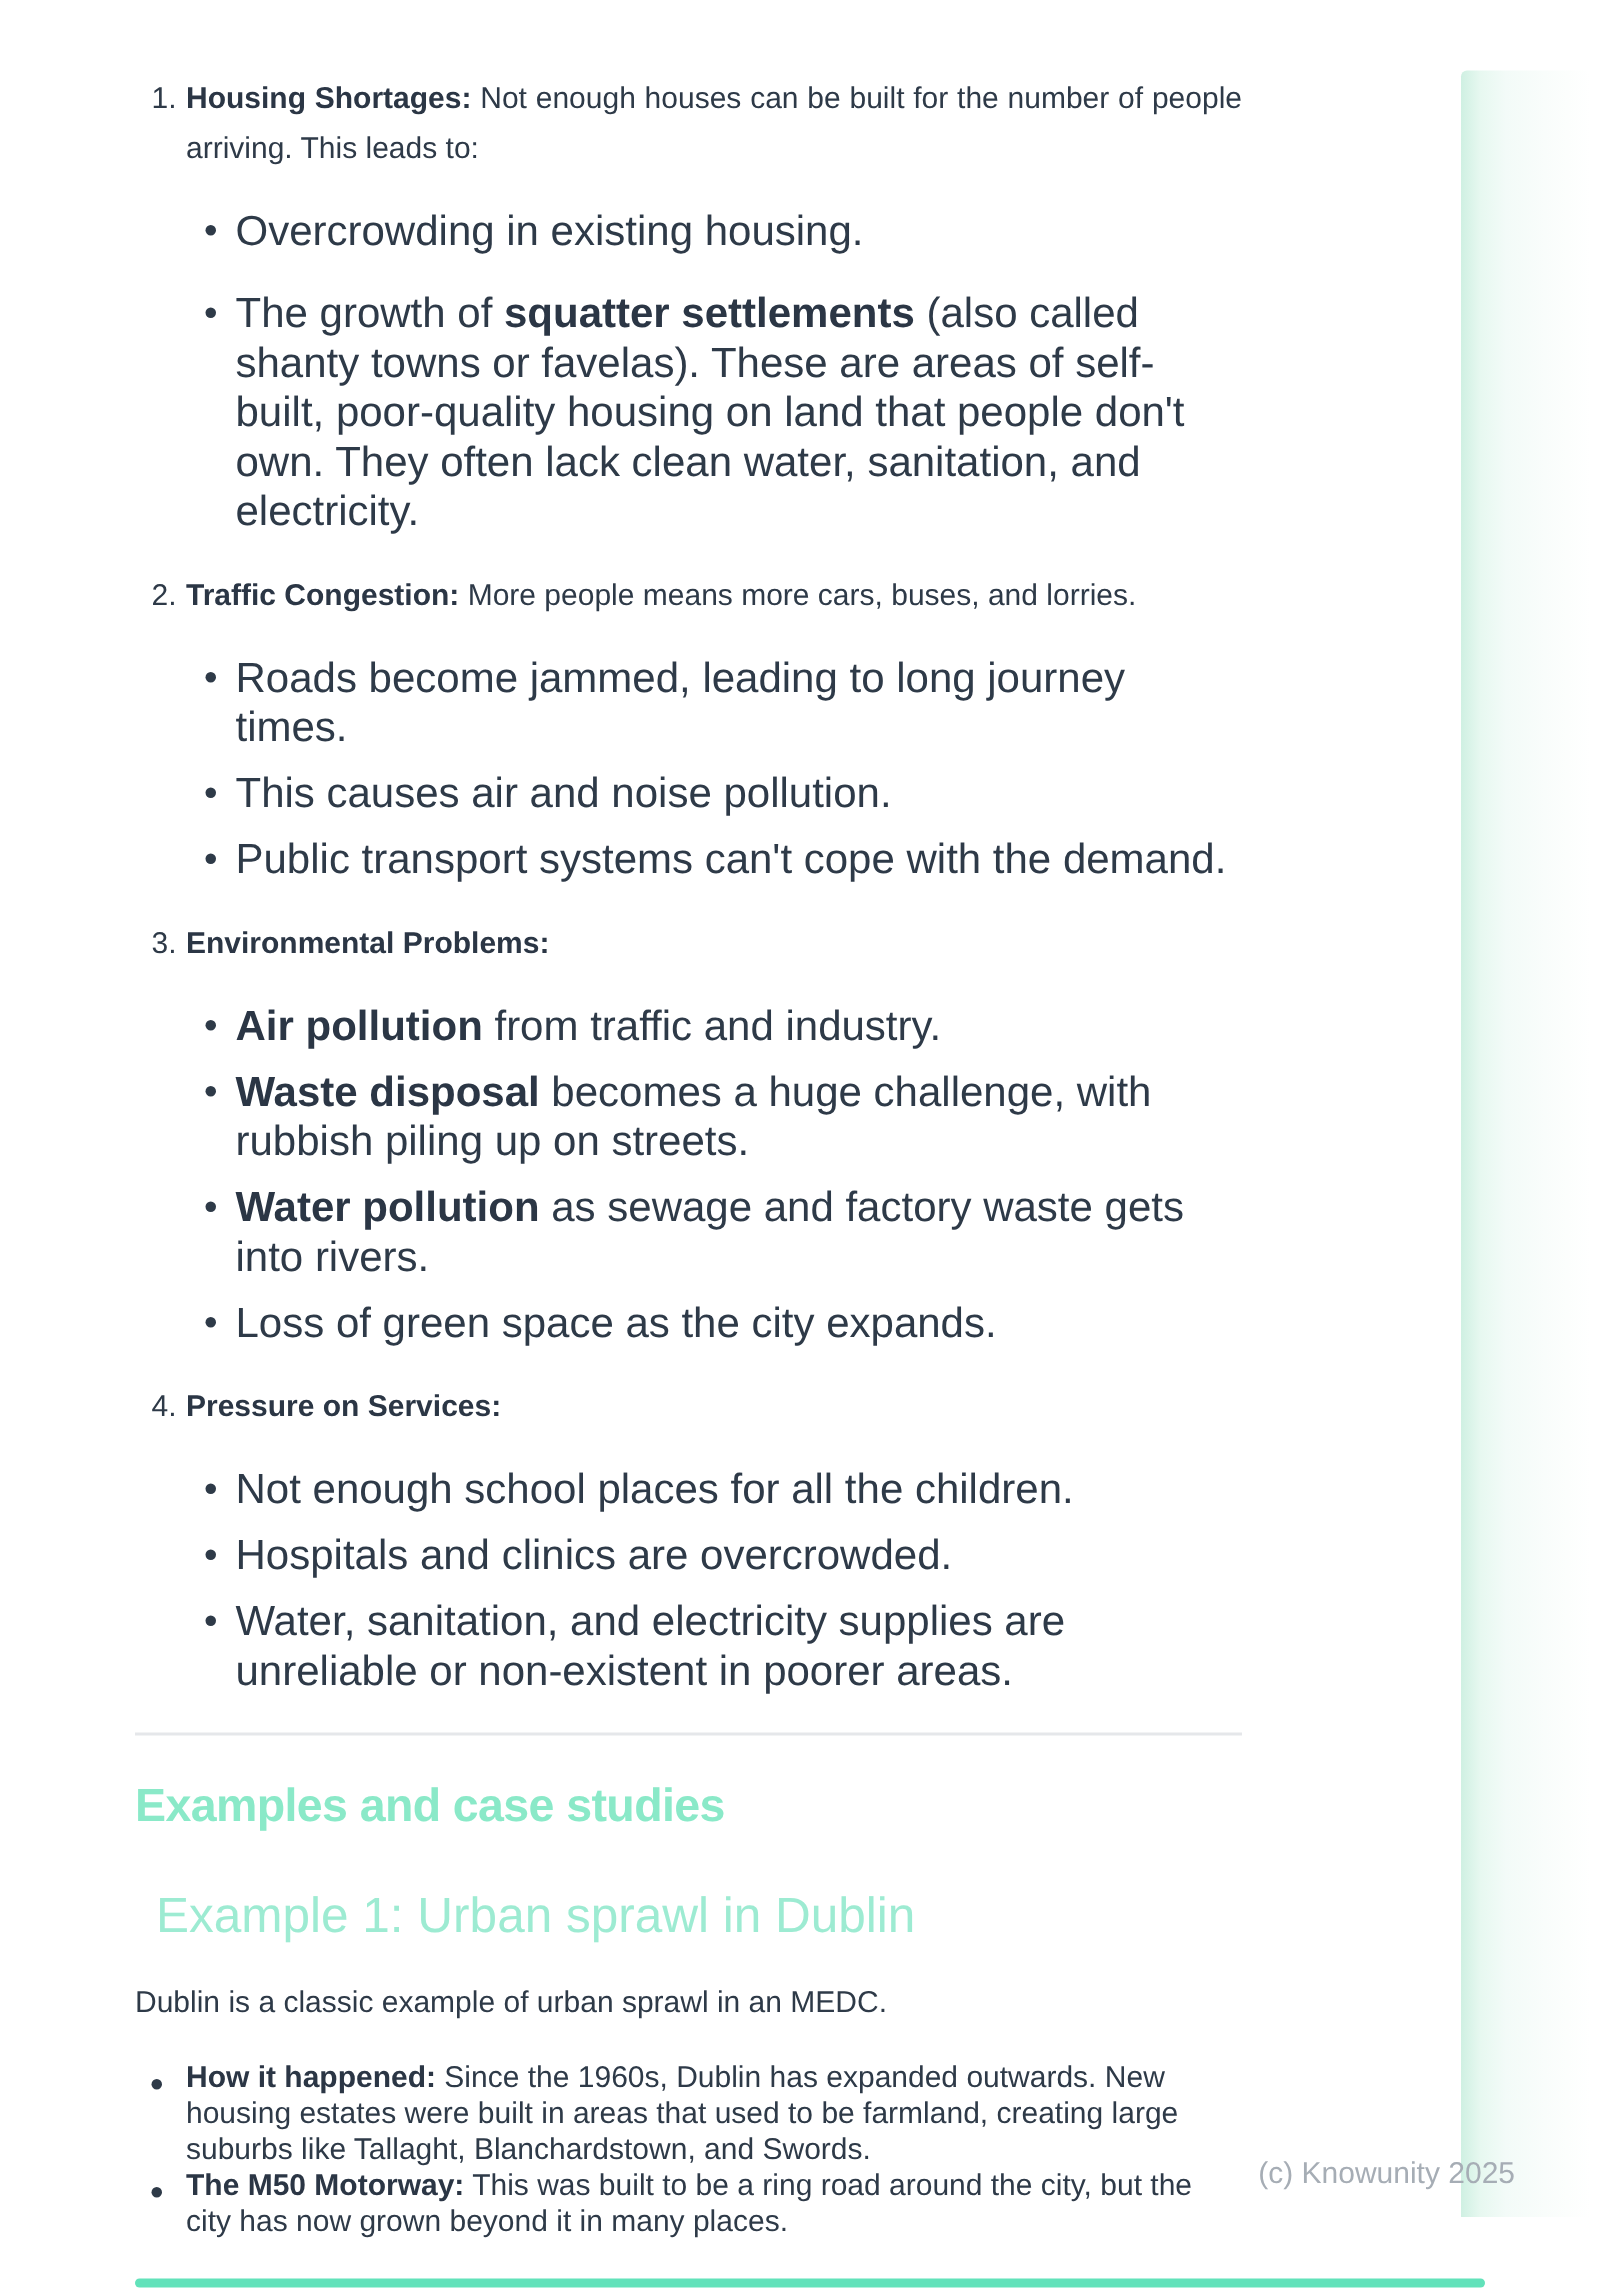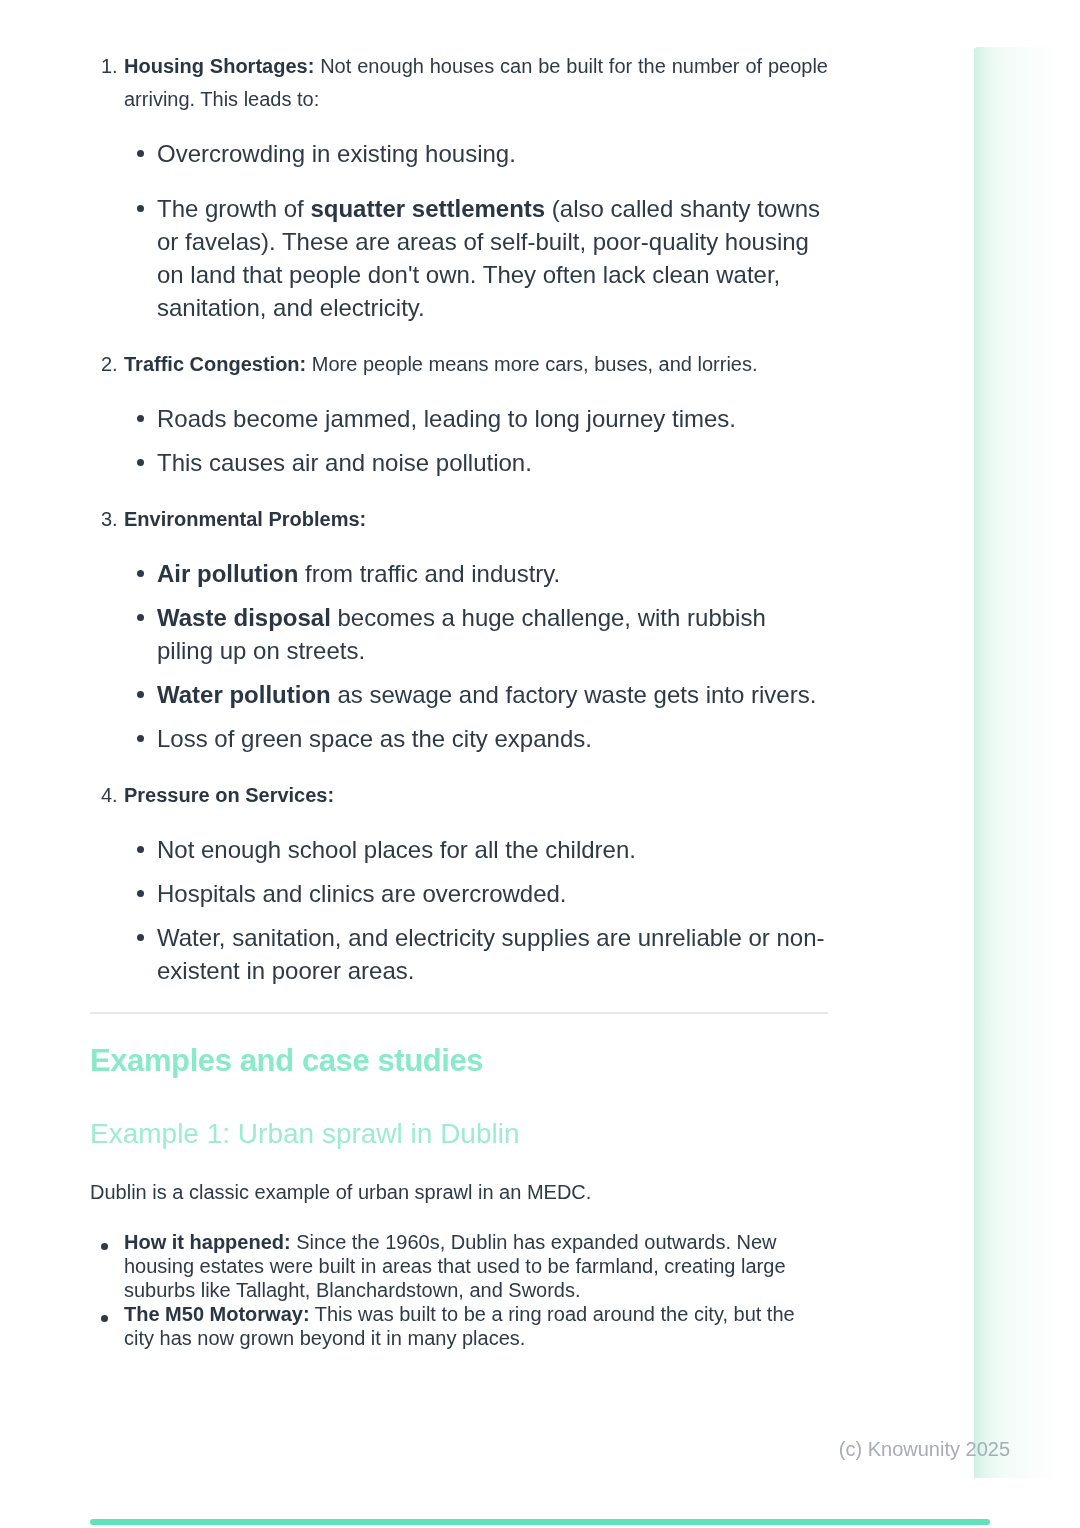--- a/index.html
+++ b/index.html
@@ -18,30 +18,30 @@
   }
   .content{position:absolute;left:90px;top:0;width:738px;}
   .problems{list-style:none;margin:0;padding:50px 0 0 0;}
   .problems > li{position:relative;padding-left:34px;margin-top:24px;}
   .problems > li:first-child{margin-top:0;}
   .problems p{margin:0;font-size:20px;line-height:33px;}
   .justify p.item-para{text-align:justify;}
   .num{position:absolute;left:11px;top:0;font-size:20px;line-height:33px;}
   b,strong,.bold{font-weight:700;color:#2b3645;text-align:center;}
   .sub{list-style:none;margin:21px 0 0 0;padding:0 0 0 33px;}
-  .sub li{position:relative;font-size:24px;line-height:33px;}
+  .sub li{position:relative;font-size:28px;line-height:33px;}
   .sub li + li{margin-top:11px;}
   .sub li.spaced{margin-top:22px;}
   .sub li::before{
     content:"";position:absolute;left:-20px;top:13px;
     width:7px;height:7px;border-radius:50%;background:#2e3a48;
   }
   .divider{border:none;border-top:2px solid #e5e7ea;margin:25px 0 0 0;width:738px;}
   h2.examples{font-size:31px;line-height:38px;font-weight:700;color:#8ae9c8;margin:28px 0 0 0;letter-spacing:-0.4px;}
-  h3.example1{font-size:28px;line-height:32px;font-weight:400;color:#9debd2;margin:38px 0 0 0;}
+  h3.example1{font-size:33px;line-height:32px;font-weight:400;color:#9debd2;margin:38px 0 0 14px;}
   p.intro{margin:26px 0 0 0;font-size:20px;line-height:33px;}
   .top-bullets{list-style:none;margin:21px 0 0 0;padding:0 0 0 34px;}
   .top-bullets li{position:relative;font-size:20px;line-height:24px;}
   .top-bullets li + li{}
   .top-bullets li::before{
     content:"";position:absolute;left:-23px;top:13px;
     width:7px;height:7px;border-radius:50%;background:#2e3a48;
   }
   .watermark{position:absolute;top:1438px;right:70px;font-size:20px;color:#a6adb5;}
   .bottom-bar{
@@ -64,20 +64,21 @@
             <li><span>Overcrowding in existing housing.</span></li>
             <li class="spaced"><span>The growth of </span><strong>squatter settlements</strong><span> (also called shanty towns or favelas). These are areas of self-built, poor-quality housing on land that people don't own. They often lack clean water, sanitation, and electricity.</span></li>
           </ul>
         </li>
         <li>
           <span class="num">2.</span>
           <p class="item-para"><strong>Traffic Congestion:</strong><span> More people means more cars, buses, and lorries.</span></p>
           <ul class="sub">
             <li><span>Roads become jammed, leading to long journey times.</span></li>
             <li><span>This causes air and noise pollution.</span></li>
+            <li><span>Public transport systems can't cope with the demand.</span></li>
           </ul>
         </li>
         <li>
           <span class="num">3.</span>
           <p class="item-para"><strong>Environmental Problems:</strong></p>
           <ul class="sub">
             <li><strong>Air pollution</strong><span> from traffic and industry.</span></li>
             <li><strong>Waste disposal</strong><span> becomes a huge challenge, with rubbish piling up on streets.</span></li>
             <li><strong>Water pollution</strong><span> as sewage and factory waste gets into rivers.</span></li>
             <li><span>Loss of green space as the city expands.</span></li>

